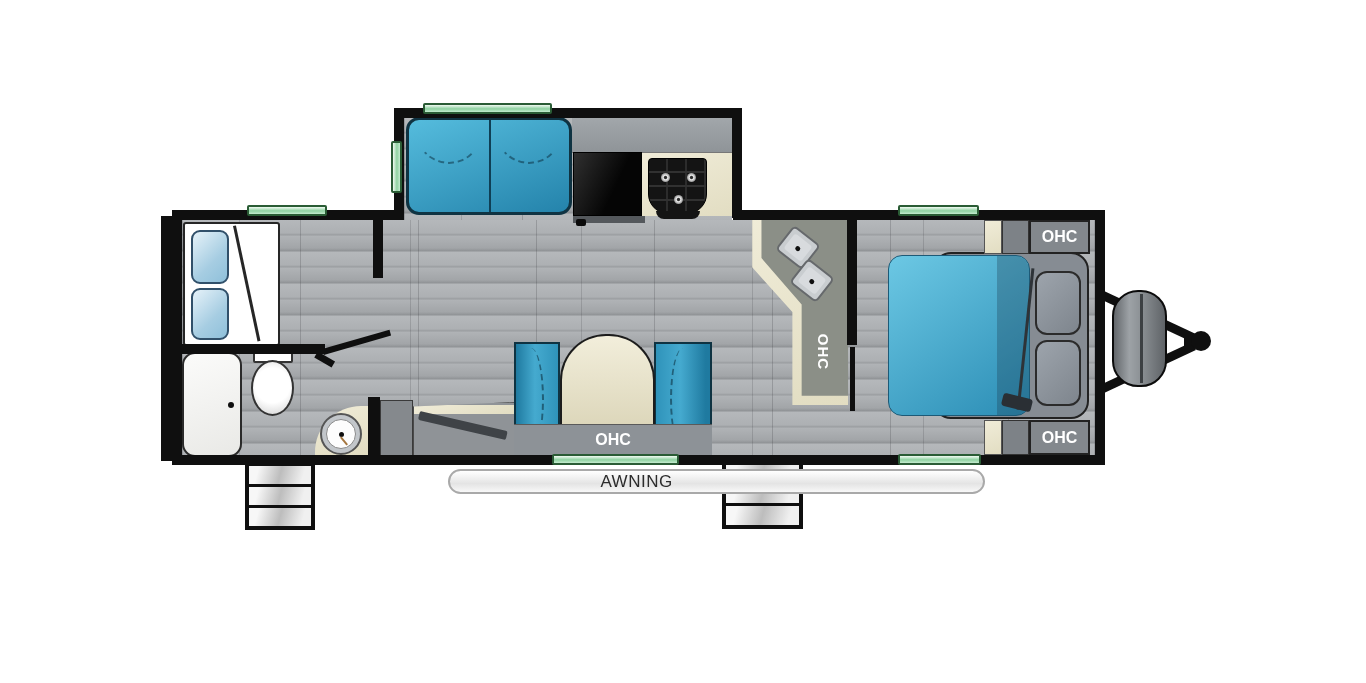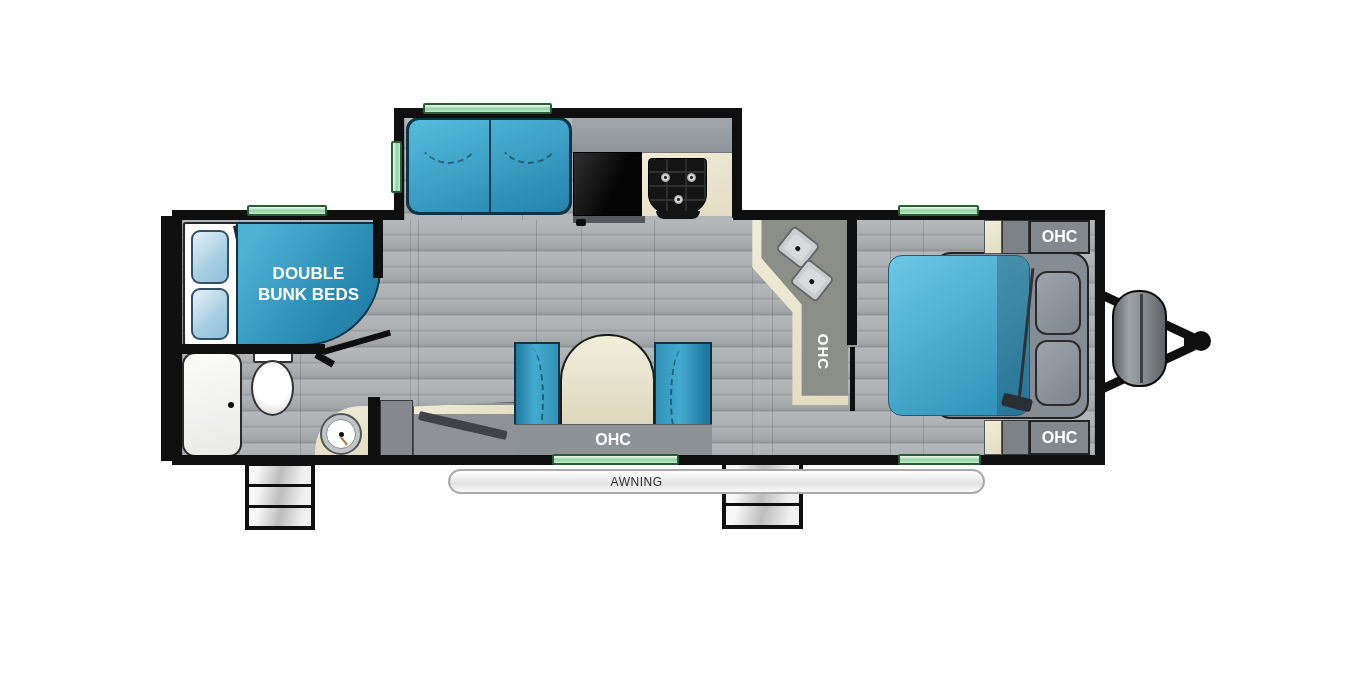--- a/index.html
+++ b/index.html
@@ -46,40 +46,32 @@
     <div class="tread"></div>
   </div>
   <div class="step-unit" style="left:722px;top:459px;width:81px;height:70px;">
     <div class="tread"></div>
     <div class="tread"></div>
     <div class="tread"></div>
   </div>
 
   <div class="abs" style="left:448px;top:469px;width:537px;height:25px;border-radius:13px;border:2px solid #a9a9a9;
               background:linear-gradient(180deg,#ffffff,#e4e4e4 60%,#f8f8f8);">
-    <span class="abs" style="left:35%;top:50%;transform:translate(-50%,-50%);font-size:12px;color:#2c2c2c;letter-spacing:.5px;">AWNING</span>
+    <span class="abs" style="left:35%;top:50%;transform:translate(-50%,-50%);font-size:17px;color:#2c2c2c;letter-spacing:.5px;">AWNING</span>
   </div>
 
   <div class="floor" style="left:182px;top:220px;width:913px;height:235px;"></div>
   <div class="floor" style="left:404px;top:118px;width:328px;height:102px;"></div>
 
   <div class="abs" style="left:183px;top:222px;width:97px;height:124px;background:#ffffff;border:2px solid #262626;border-radius:3px;"></div>
   <div class="abs" style="left:191px;top:230px;width:38px;height:54px;border-radius:9px;border:2px solid #31506a;
               background:linear-gradient(135deg,#e6f2f9,#a6cde2 60%,#8fc0da);"></div>
   <div class="abs" style="left:191px;top:288px;width:38px;height:52px;border-radius:9px;border:2px solid #31506a;
               background:linear-gradient(135deg,#e6f2f9,#a6cde2 60%,#8fc0da);"></div>
   <div class="abs" style="left:233px;top:226px;width:3px;height:118px;background:#262626;transform:rotate(-12deg);transform-origin:top left;"></div>
-  <div class="abs" style="left:236px;top:222px;width:145px;height:124px;border:2px solid #0f3342;border-bottom-right-radius:78px;
-              background:linear-gradient(125deg,#4fb2d5 10%,#2787b0 70%,#1f7aa2);
-              display:flex;align-items:center;justify-content:center;">
-    <div class="lbl" style="font-size:17px;line-height:1.25;">
-      <div>DOUBLE</div>
-      <div>BUNK BEDS</div>
-    </div>
-  </div>
 
   <div class="abs" style="left:323px;top:349px;width:70px;height:6px;background:#0f0f0f;transform:rotate(-16deg);transform-origin:left center;"></div>
   <div class="abs" style="left:316px;top:351px;width:20px;height:7px;background:#0f0f0f;transform:rotate(30deg);transform-origin:left center;"></div>
 
   <div class="abs" style="left:182px;top:352px;width:60px;height:105px;border:2px solid #2a2a2a;border-radius:13px;
               background:linear-gradient(160deg,#fbfbfa,#e9e9e6);">
     <div class="abs" style="right:6px;top:48%;width:6px;height:6px;border-radius:50%;background:#0f0f0f;"></div>
   </div>
   <div class="abs" style="left:253px;top:350px;width:40px;height:13px;background:#ffffff;border:2px solid #333;border-radius:2px;"></div>
   <div class="abs" style="left:251px;top:360px;width:43px;height:56px;border-radius:50%;border:2px solid #333;

